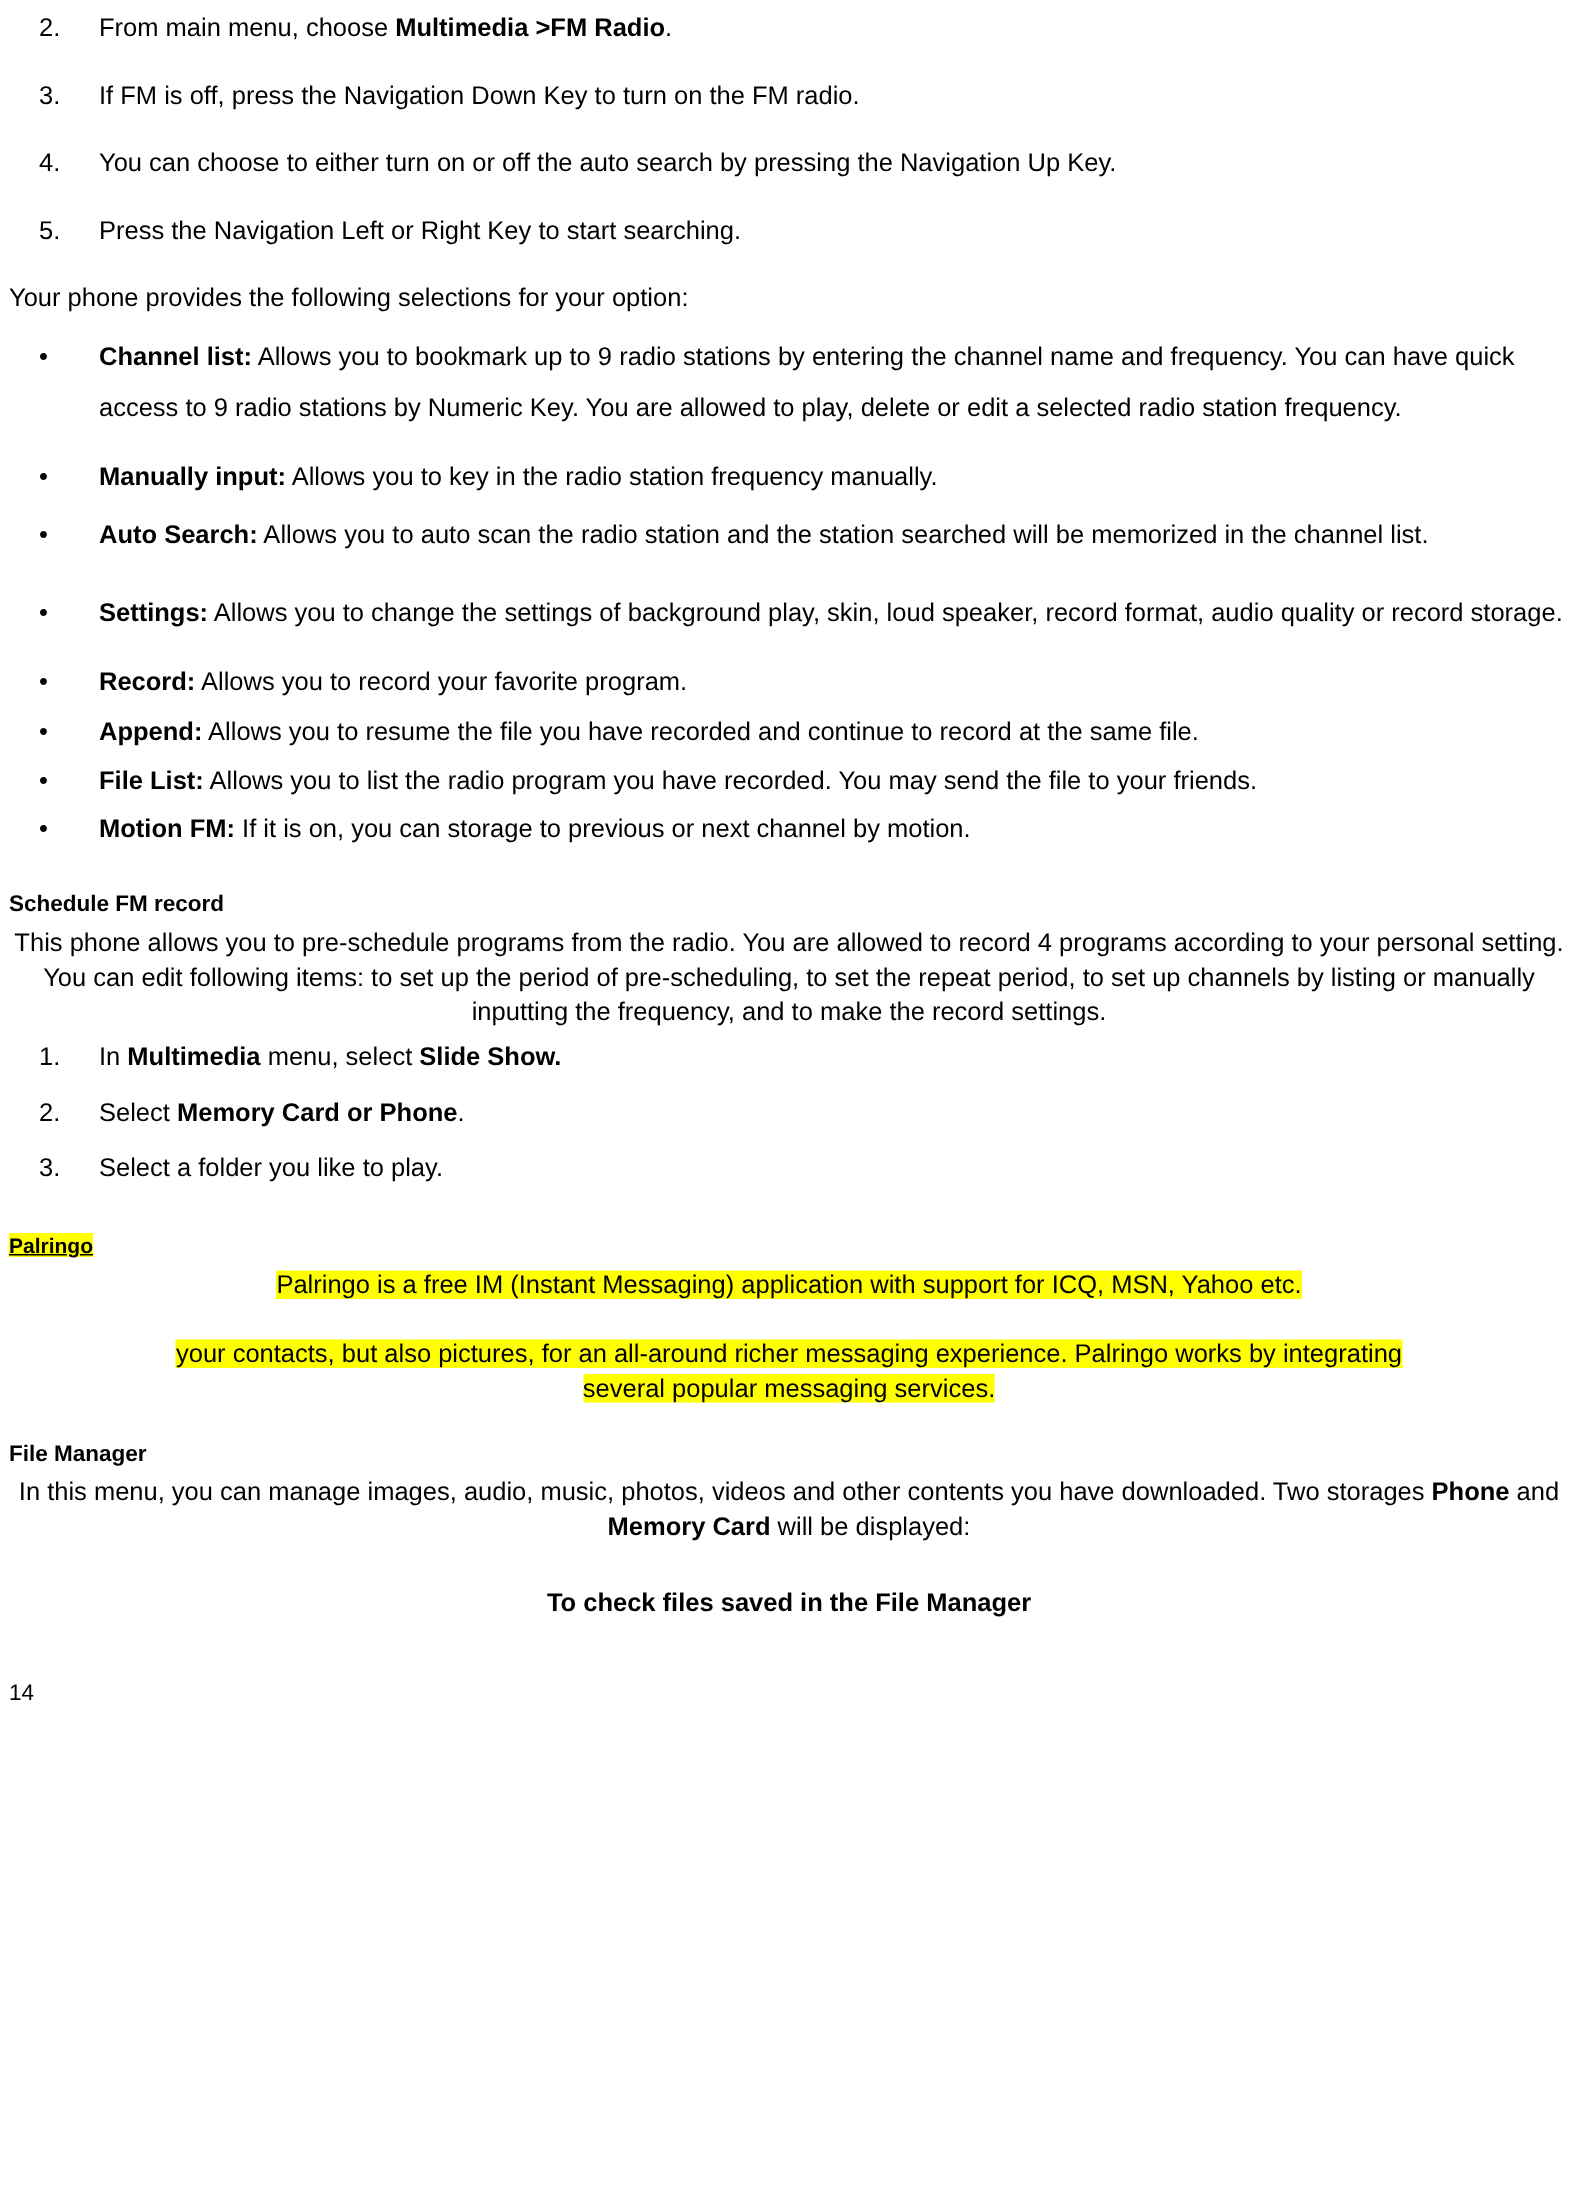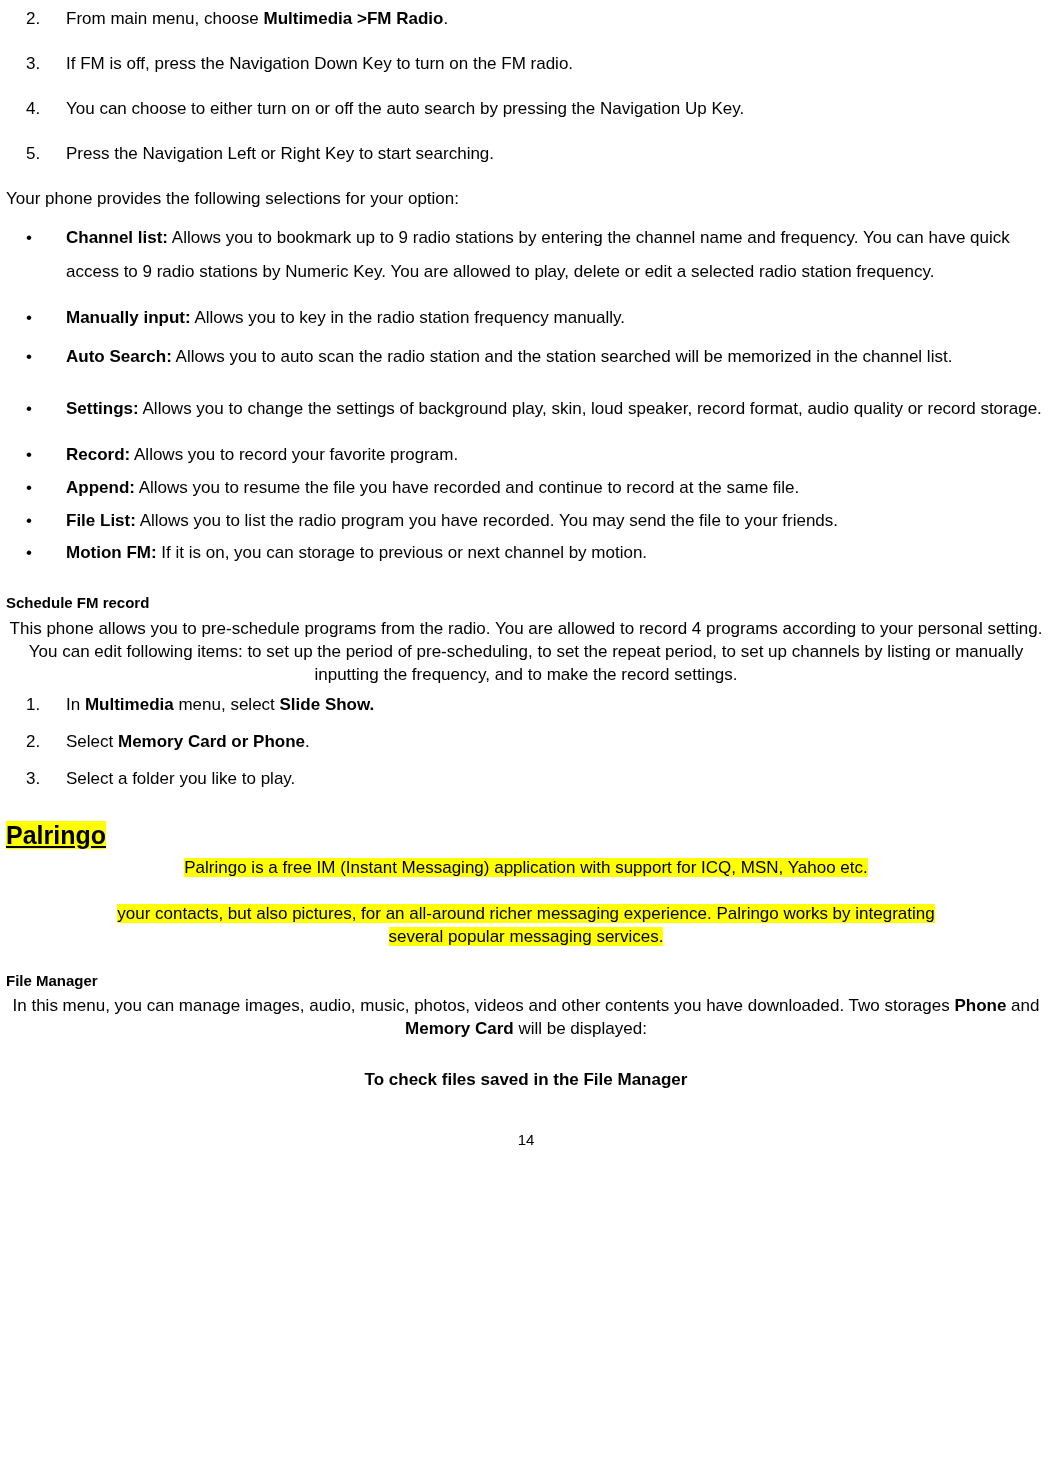--- a/index.html
+++ b/index.html
@@ -62,21 +62,20 @@
       text-align: center;
     }
     .bold { font-weight: bold; }
     .hl { background-color: #ffff00; }
     .subhead {
       font-weight: bold;
       margin: 28px 0 0 0;
       text-align: center;
     }
     .pagenum {
-      text-align: center;
       font-size: 15px;
       margin-top: 38px;
     }
     .tight-li { line-height: 1.35 !important; margin-bottom: 10px !important; }
   </style>
 </head>
 <body>
 
 <div class="page">
 
@@ -103,21 +102,21 @@
   <h2 class="section">Schedule FM record</h2>
   <p class="body">This phone allows you to pre-schedule programs from the radio. You are allowed to record 4 programs according to your personal setting. You can edit following items: to set up the period of pre-scheduling, to set the repeat period, to set up channels by listing or manually inputting the frequency, and to make the record settings.</p>
 
   <ol class="numbered" style="margin-top:6px;">
     <li style="margin-bottom:14px;"><span class="num">1.</span><span>In </span><span class="bold">Multimedia</span><span> menu, select </span><span class="bold">Slide Show.</span></li>
     <li style="margin-bottom:14px;"><span class="num">2.</span><span>Select </span><span class="bold">Memory Card or Phone</span><span>.</span></li>
     <li style="margin-bottom:14px;"><span class="num">3.</span><span>Select a folder you like to play.</span></li>
   </ol>
 
   <div class="section-wrap">
-    <span class="hl" style="font-size:25px; font-weight:bold; text-decoration: underline;">Palringo</span>
+    <span class="hl" style="font-size:14px; font-weight:bold; text-decoration: underline;">Palringo</span>
   </div>
   <p class="body">
     <span class="hl">Palringo is a free IM (Instant Messaging) application with support for ICQ, MSN, Yahoo etc.</span><br>
     <br>
     <span class="hl">your contacts, but also pictures, for an all-around richer messaging experience. Palringo works by integrating</span><br>
     <span class="hl">several popular messaging services.</span>
   </p>
 
   <h2 class="section" style="margin-top:22px;">File Manager</h2>
   <p class="body">

